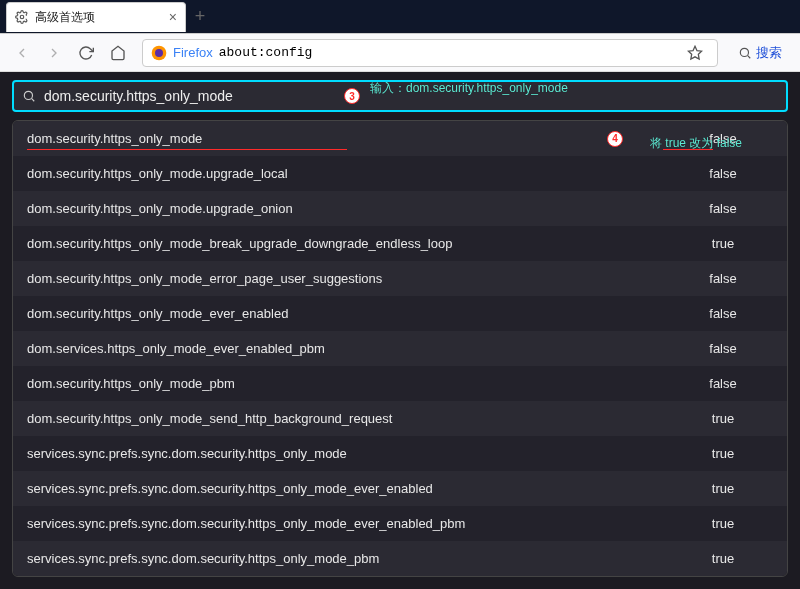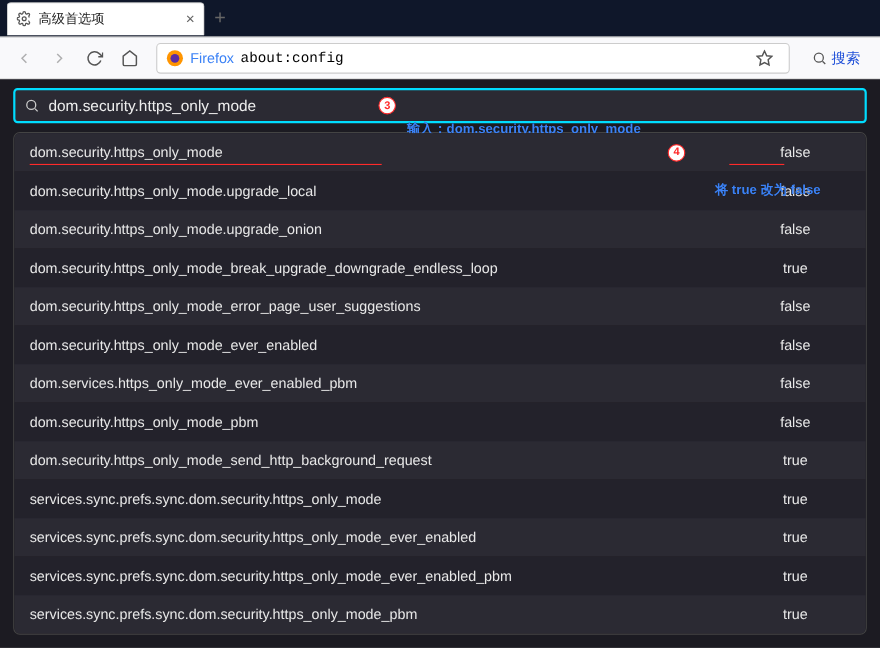--- a/index.html
+++ b/index.html
@@ -24,21 +24,21 @@
   .urlbar .path { color: #000000; font-family: Liberation Mono, monospace; }
   .star { margin-left: auto; }
   .searchbtn { display: flex; align-items: center; gap: 4px; padding: 0 10px; height: 28px; font-size: 13px; color: #1d4ed8; }
 
   
   .content { background: #1c1b22; height: calc(589px - 34px - 38px); padding-top: 8px; }
   .searchwrap { margin: 0 12px 8px 12px; border: 2px solid #00ddff; border-radius: 4px; height: 32px; background: #2b2a33; display: flex; align-items: center; padding: 0 8px; gap: 8px; position: relative; }
   .searchwrap svg { width: 14px; height: 14px; color: #ccc; }
   .searchwrap .qtext { color: #eee; font-size: 14px; flex: 1; }
 
-  .callout { position: absolute; font-size: 12px; color: #3b82f6; font-weight: bold; text-shadow: 0 0 1px rgba(0,0,0,.4); white-space: nowrap; margin-top: 29px; }
+  .callout { position: absolute; font-size: 12px; color: #5eead4; font-weight: normal; text-shadow: 0 0 1px rgba(0,0,0,.4); white-space: nowrap; }
   .cnum { display: inline-flex; width: 16px; height: 16px; border: 1.5px solid #ff2a2a; border-radius: 50%; align-items: center; justify-content: center; color: #ff2a2a; font-size: 10px; font-weight: bold; background: #fff; }
 
   .results { margin: 0 12px; border: 1px solid #444; border-radius: 6px; overflow: hidden; }
   .row { display: flex; align-items: center; height: 35px; padding: 0 14px; color: #e8e8e8; font-size: 13px; position: relative; }
   .row:nth-child(odd) { background: #2b2a33; }
   .row:nth-child(even) { background: #23222b; }
   .row .name { flex: 1; }
   .row .val { width: 120px; text-align: center; padding-left: 20px; }
   .row.first .name { position: relative; }
   .row.first .name::after { content: ""; position: absolute; left: 0; right: 260px; bottom: -4px; height: 1px; background: #ff2a2a; }

